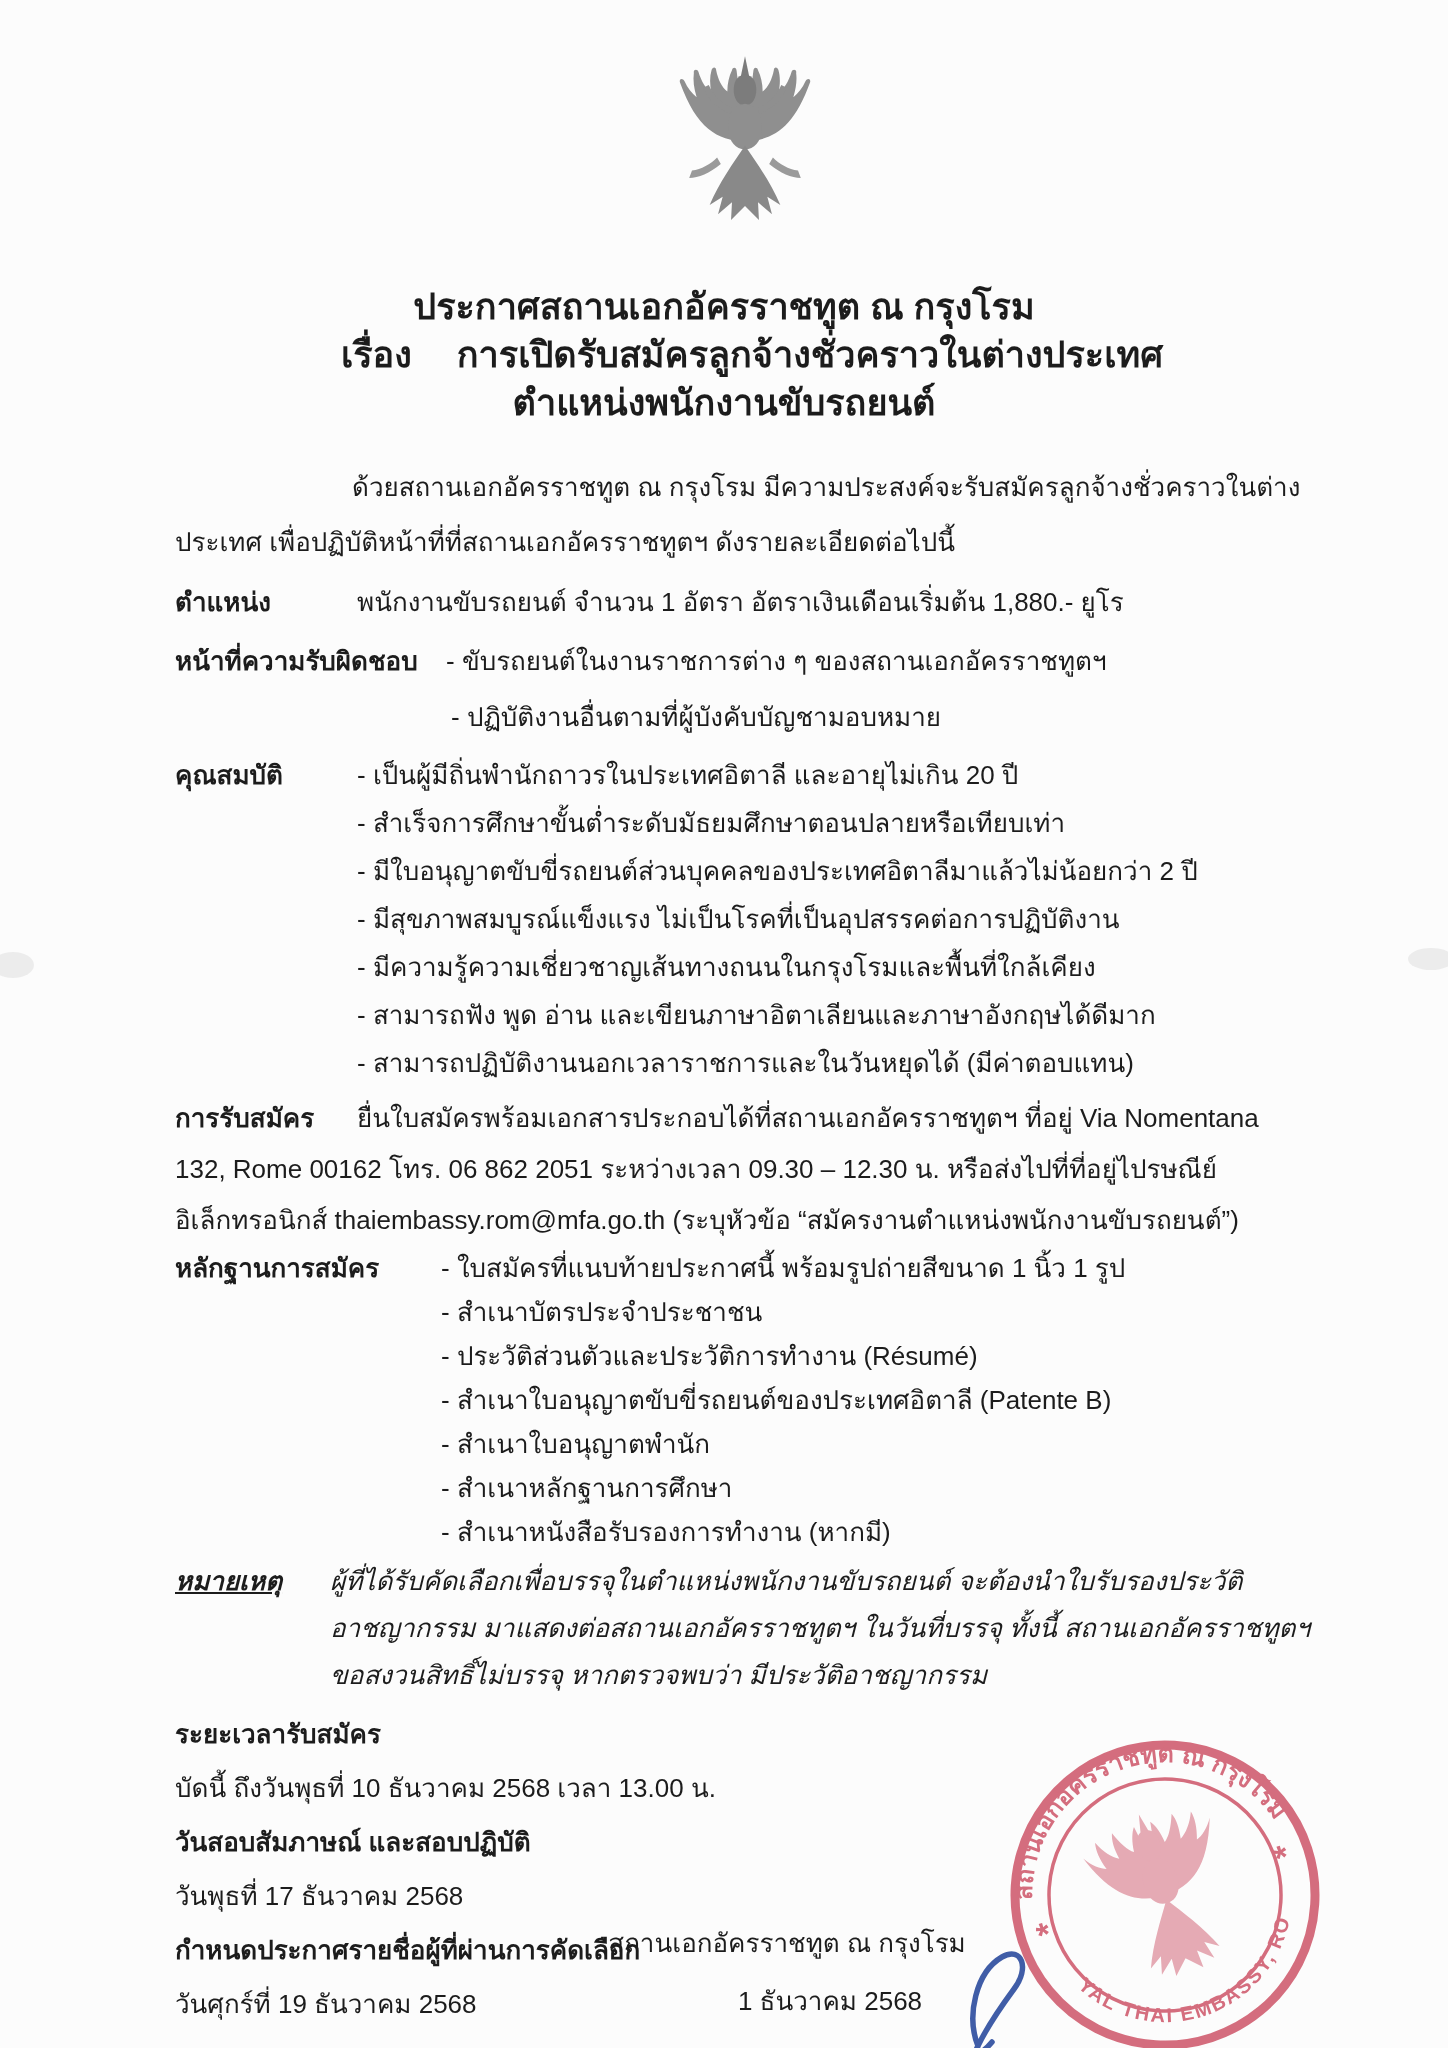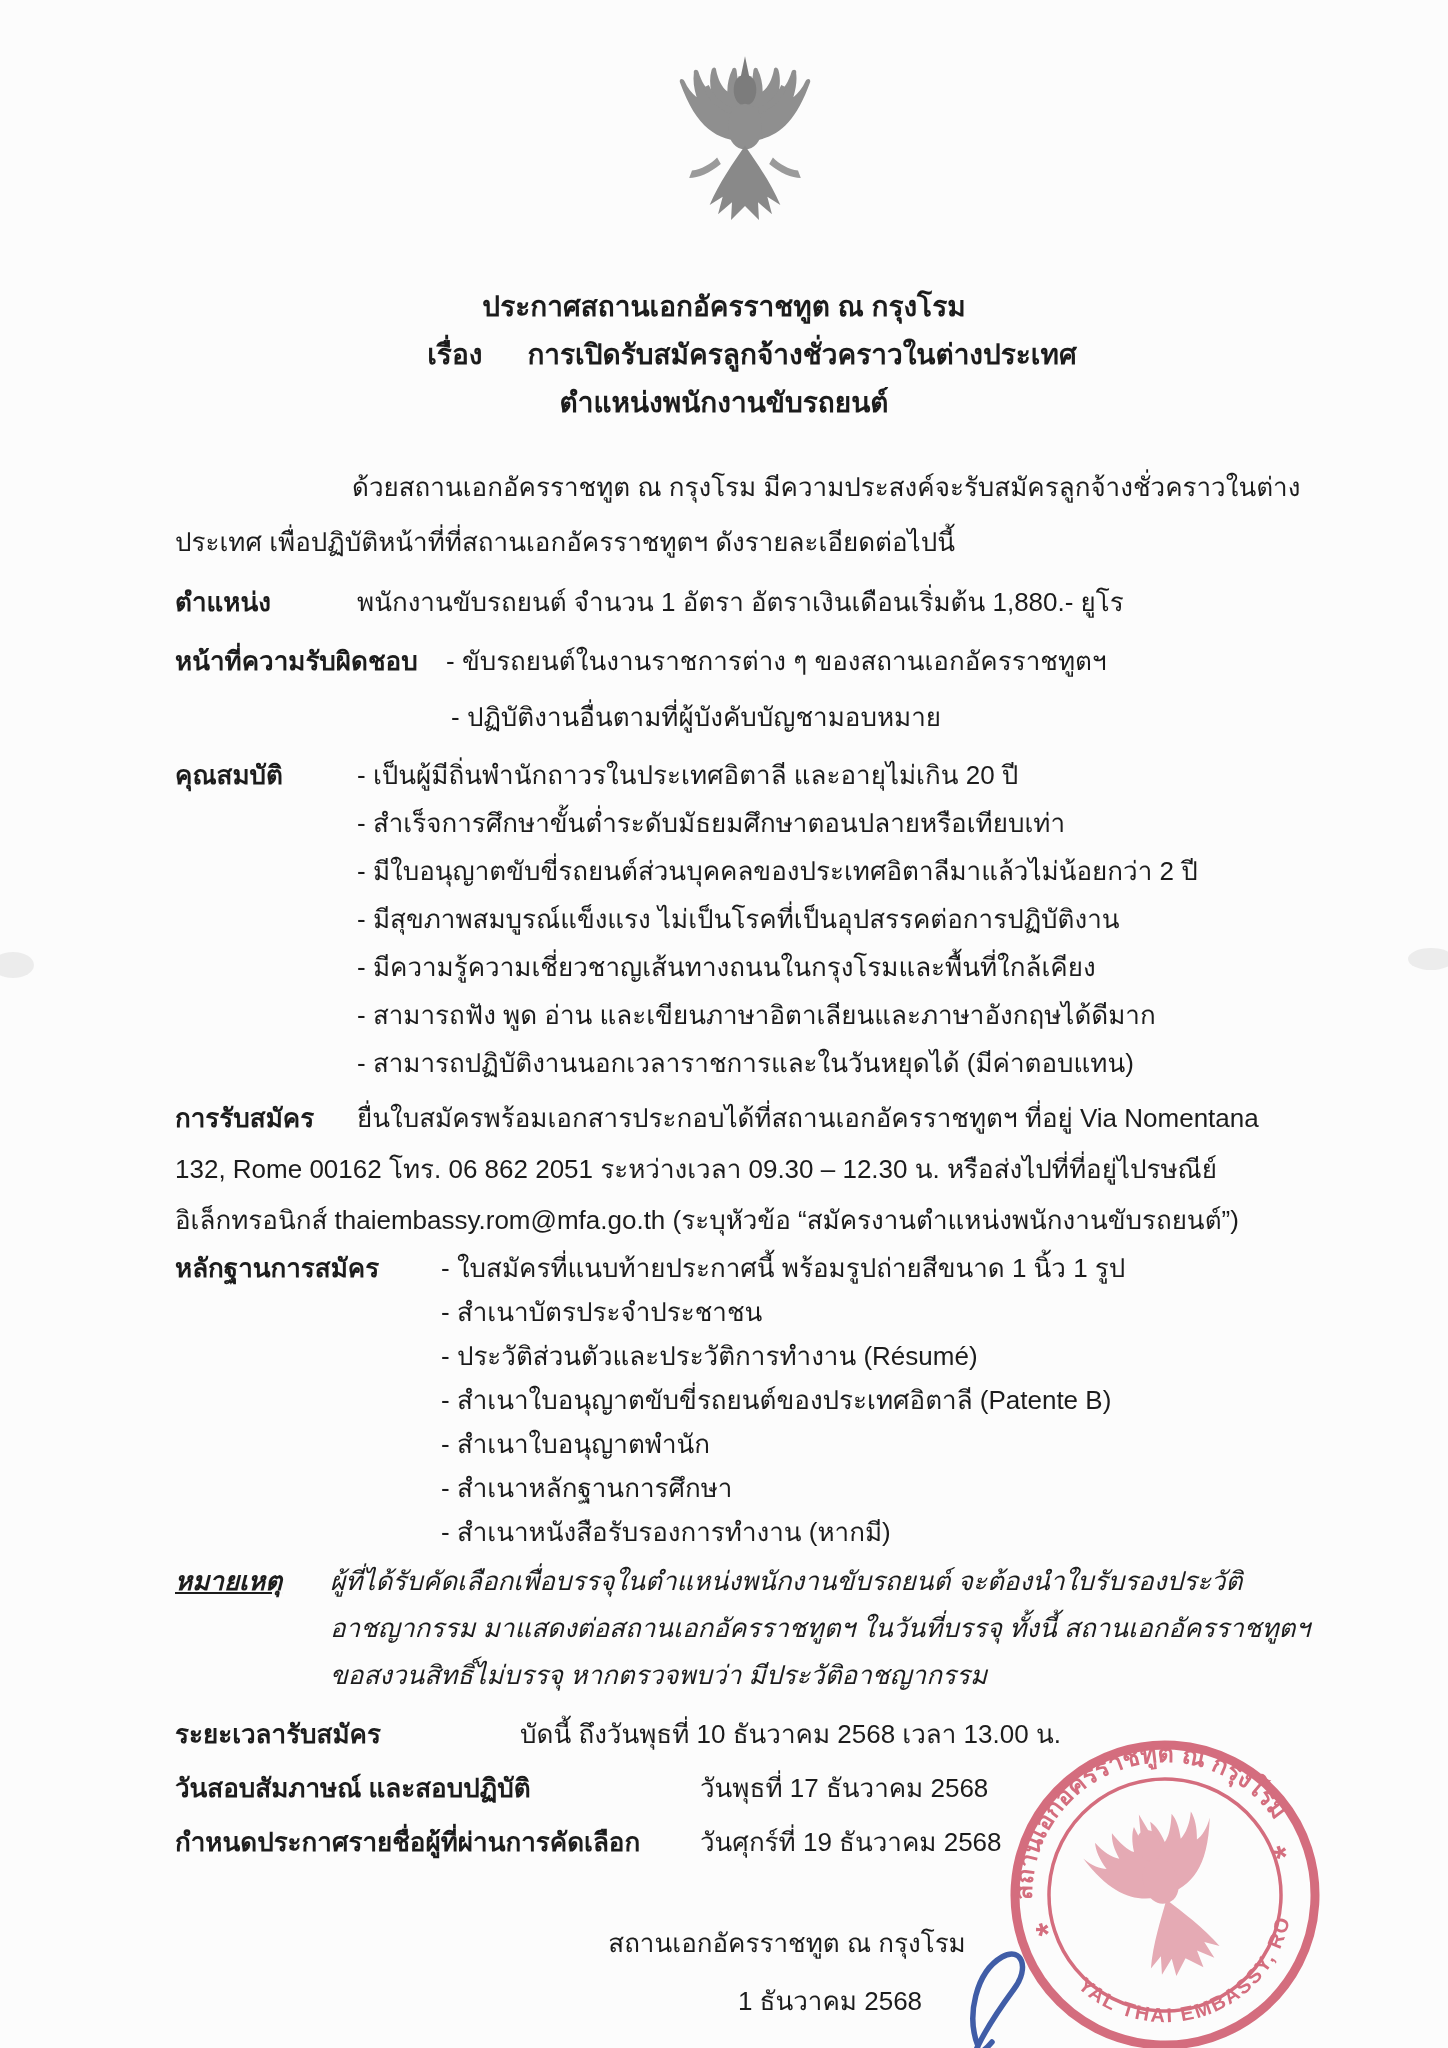--- a/index.html
+++ b/index.html
@@ -5,21 +5,21 @@
   html,body{margin:0;padding:0;background:#e8e8e8;}
   .page{
     position:relative;width:1448px;height:2048px;background:#fcfcfc;
     font-family:"Liberation Sans","DejaVu Sans",sans-serif;
     color:#1c1c1c;font-size:26px;overflow:hidden;margin:0 auto;
   }
   
   .emblem{position:absolute;left:652px;top:50px;width:186px;height:178px;}
   
   .header{position:absolute;top:283px;left:0;width:100%;text-align:center;}
-  .header .t1,.header .t2,.header .t3{line-height:48px;font-weight:700;font-size:28px;}
+  .header .t1,.header .t2,.header .t3{line-height:48px;font-weight:700;font-size:36px;}
   .header .t2{position:relative;left:28px;}
   .header .t2 .gap{display:inline-block;width:45px;}
   
   .content{position:absolute;top:460px;left:175px;width:1140px;}
   .intro{margin:0;text-indent:177px;line-height:55px;}
   .row{display:flex;align-items:flex-start;}
   .row .label{font-weight:700;flex:0 0 auto;}
   .row ul,.note-text,.row .val{margin:0;padding:0;list-style:none;}
   .pos{margin-top:5px;line-height:55px;align-items:flex-end;}
   .pos .label{width:182px;}
@@ -32,21 +32,21 @@
   .quals li{line-height:48px;}
   .apply{margin:6px 0 0 0;line-height:51px;}
   .apply .inline-label{display:inline-block;width:182px;font-weight:700;}
   .evid{margin-top:0;}
   .evid .label{width:266px;line-height:44px;}
   .evid li{line-height:44px;}
   .note{margin-top:4px;}
   .note .label{width:155px;font-style:italic;text-decoration:underline;line-height:47px;}
   .note-text{font-style:italic;line-height:47px;width:985px;}
   .sched{margin-top:8px;}
-  .srow{display:flex;line-height:54px;}
+  .srow{display:flex;line-height:54px;flex-direction:column;}
   .srow .slabel{font-weight:700;flex:0 0 auto;}
   .srow .w1{width:345px;}
   .srow .w2{width:525px;}
   
   .footer-issuer{position:absolute;top:1922px;left:787px;transform:translateX(-50%);white-space:nowrap;}
   .footer-date{position:absolute;top:1980px;left:830px;transform:translateX(-50%);white-space:nowrap;}
   
   .stamp{position:absolute;left:1005px;top:1735px;width:320px;height:320px;mix-blend-mode:multiply;}
   .signature{position:absolute;left:948px;top:1944px;width:110px;height:112px;mix-blend-mode:multiply;}
   

